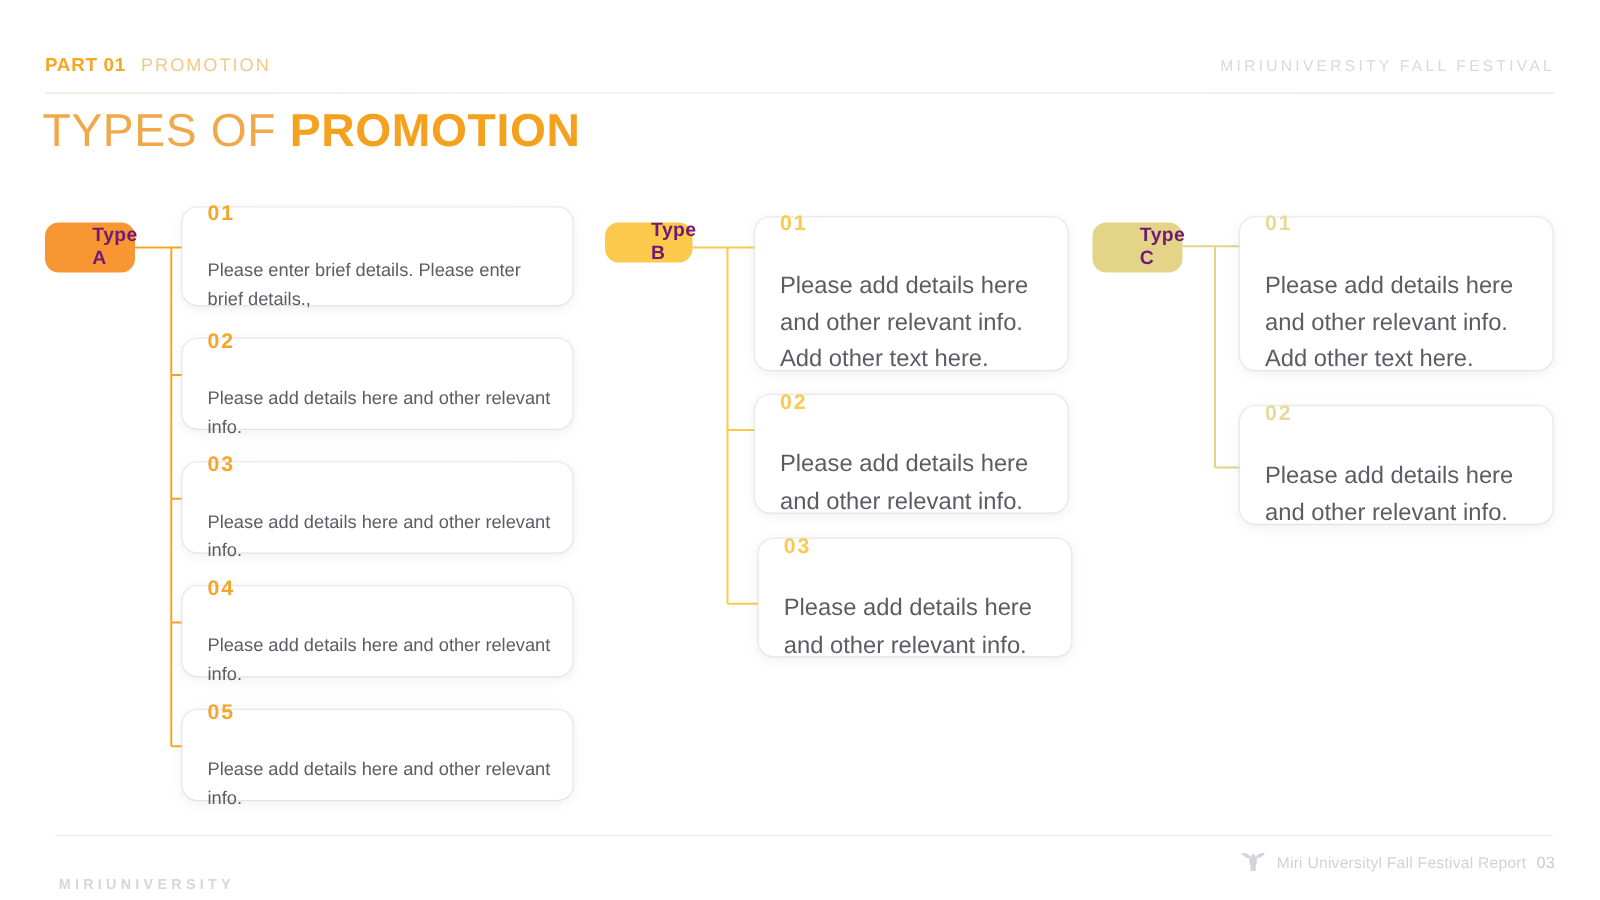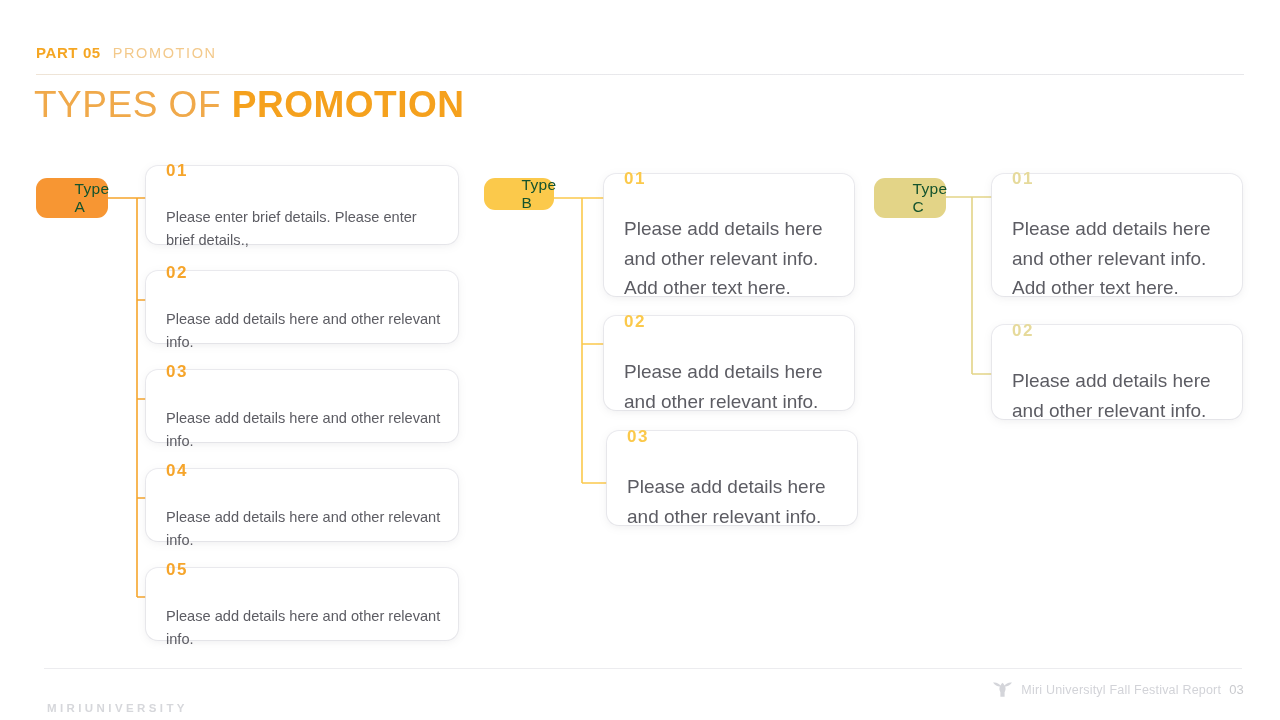--- a/index.html
+++ b/index.html
@@ -40,21 +40,21 @@
   
   .col { position: absolute; top: 160px; }
   .col-a { left: 36px; }
   .col-b { left: 484px; }
   .col-c { left: 874px; }
 
   .badge {
     position: absolute; left: 0; top: 18px;
     border-radius: 11px;
     display: flex; align-items: center; justify-content: center;
-    color: #14532d; font-size: 15.5px; font-weight: 400;
+    color: #701a75; font-size: 15.5px; font-weight: 700;
     letter-spacing: 0.3px;
     z-index: 3;
     padding-left: 40px;
   }
   .badge-a { width: 72px; height: 40px; background: #F79633; }
   .badge-b { width: 70px; height: 32px; background: #FBC94B; }
   .badge-c { width: 72px; height: 40px; background: #E3D487; }
 
   
   .conn { position: absolute; left: 0; top: 0; overflow: visible; }
@@ -102,23 +102,24 @@
   .ftr-page { color: #c9cace; font-size: 13px; }
   .logo-mark { display: block; }
 </style>
 </head>
 <body>
 
 <div class="slide">
 
   <div class="header">
     <div class="hdr-left">
-      <span class="part-label">PART 05</span>
+      <span class="part-label">PART 01</span>
       <span class="part-sub">PROMOTION</span>
     </div>
+    <div class="hdr-right">MIRIUNIVERSITY FALL FESTIVAL</div>
   </div>
   <div class="hdr-rule"></div>
 
   <div class="title">
     <span class="thin">TYPES OF</span><span class="thin">&nbsp;</span><span class="bold">PROMOTION</span>
   </div>
 
   <div class="col col-a">
     <div class="badge badge-a">Type A</div>
 

